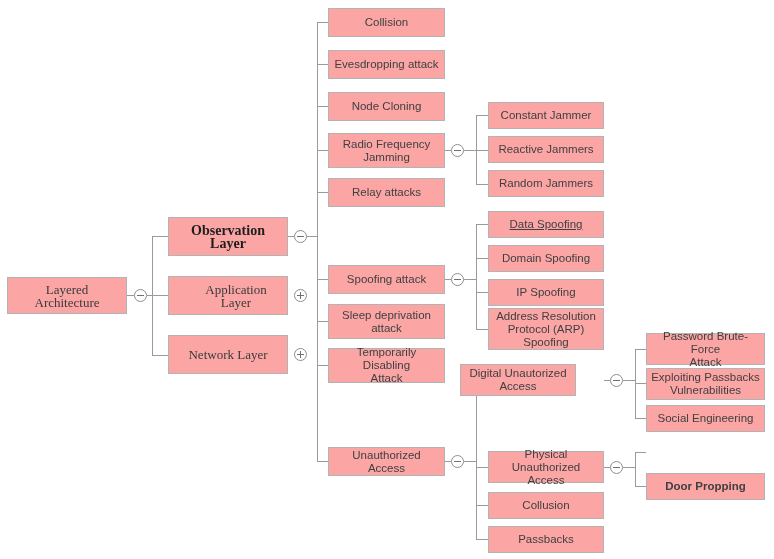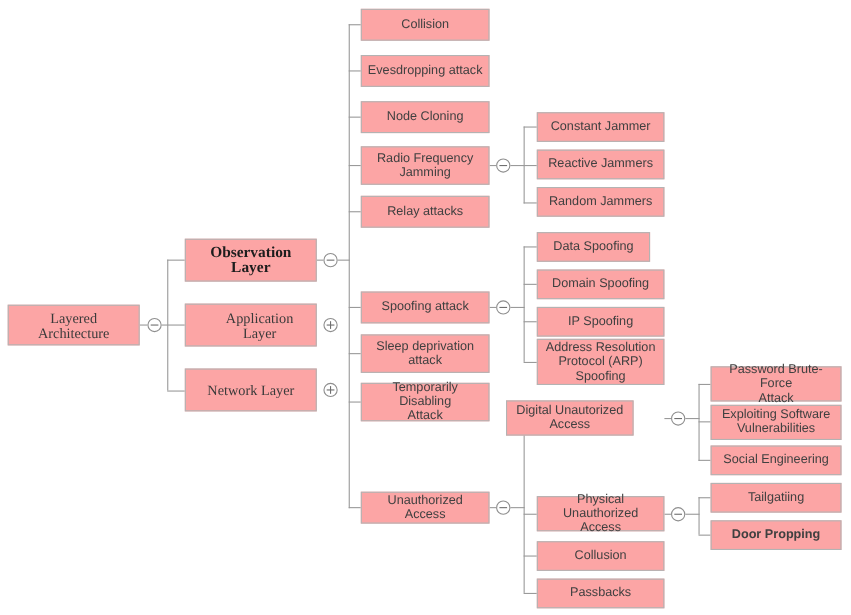--- a/index.html
+++ b/index.html
@@ -142,41 +142,40 @@
   <div class="node" style="left:328px;top:304px;width:117px;height:35px;">Sleep deprivation
 attack</div>
   <div class="node" style="left:328px;top:348px;width:117px;height:35px;">Temporarily Disabling
 Attack</div>
   <div class="node" style="left:328px;top:447px;width:117px;height:29px;">Unauthorized Access</div>
 
   <div class="node" style="left:488px;top:102px;width:116px;height:27px;">Constant Jammer</div>
   <div class="node" style="left:488px;top:136px;width:116px;height:27px;">Reactive Jammers</div>
   <div class="node" style="left:488px;top:170px;width:116px;height:27px;">Random Jammers</div>
 
-  <div class="node" style="left:488px;top:211px;width:103px;height:27px;">Data Spoofing</div>
+  <div class="node" style="left:488px;top:211px;width:116px;height:27px;text-decoration:underline;">Data Spoofing</div>
   <div class="node" style="left:488px;top:245px;width:116px;height:27px;">Domain Spoofing</div>
   <div class="node" style="left:488px;top:308px;width:116px;height:42px;">Address Resolution
 Protocol (ARP)
 Spoofing</div>
   <div class="node" style="left:488px;top:279px;width:116px;height:27px;">IP Spoofing</div>
 
   <div class="node" style="left:460px;top:364px;width:116px;height:32px;">Digital Unautorized
 Access</div>
   <div class="node" style="left:488px;top:451px;width:116px;height:32px;">Physical Unauthorized
 Access</div>
   <div class="node" style="left:488px;top:492px;width:116px;height:27px;">Collusion</div>
   <div class="node" style="left:488px;top:526px;width:116px;height:27px;">Passbacks</div>
 
   <div class="node" style="left:646px;top:333px;width:119px;height:32px;">Password Brute-Force
 Attack</div>
-  <div class="node" style="left:646px;top:368px;width:119px;height:32px;">Exploiting Software
+  <div class="node" style="left:646px;top:368px;width:119px;height:32px;">Exploiting Passbacks
 Vulnerabilities</div>
   <div class="node" style="left:646px;top:405px;width:119px;height:27px;">Social Engineering</div>
 
-  <div class="node" style="left:646px;top:439px;width:119px;height:27px;">Tailgatiing</div>
   <div class="node" style="left:646px;top:473px;width:119px;height:27px;font-weight:bold;">Door Propping</div>
 
   <div class="toggle minus" style="left:134px;top:289px;"></div>
   <div class="toggle minus" style="left:294px;top:230px;"></div>
   <div class="toggle plus" style="left:294px;top:289px;"></div>
   <div class="toggle plus" style="left:294px;top:348px;"></div>
   <div class="toggle minus" style="left:451px;top:144px;"></div>
   <div class="toggle minus" style="left:451px;top:273px;"></div>
   <div class="toggle minus" style="left:451px;top:455px;"></div>
   <div class="toggle minus" style="left:610px;top:374px;"></div>

